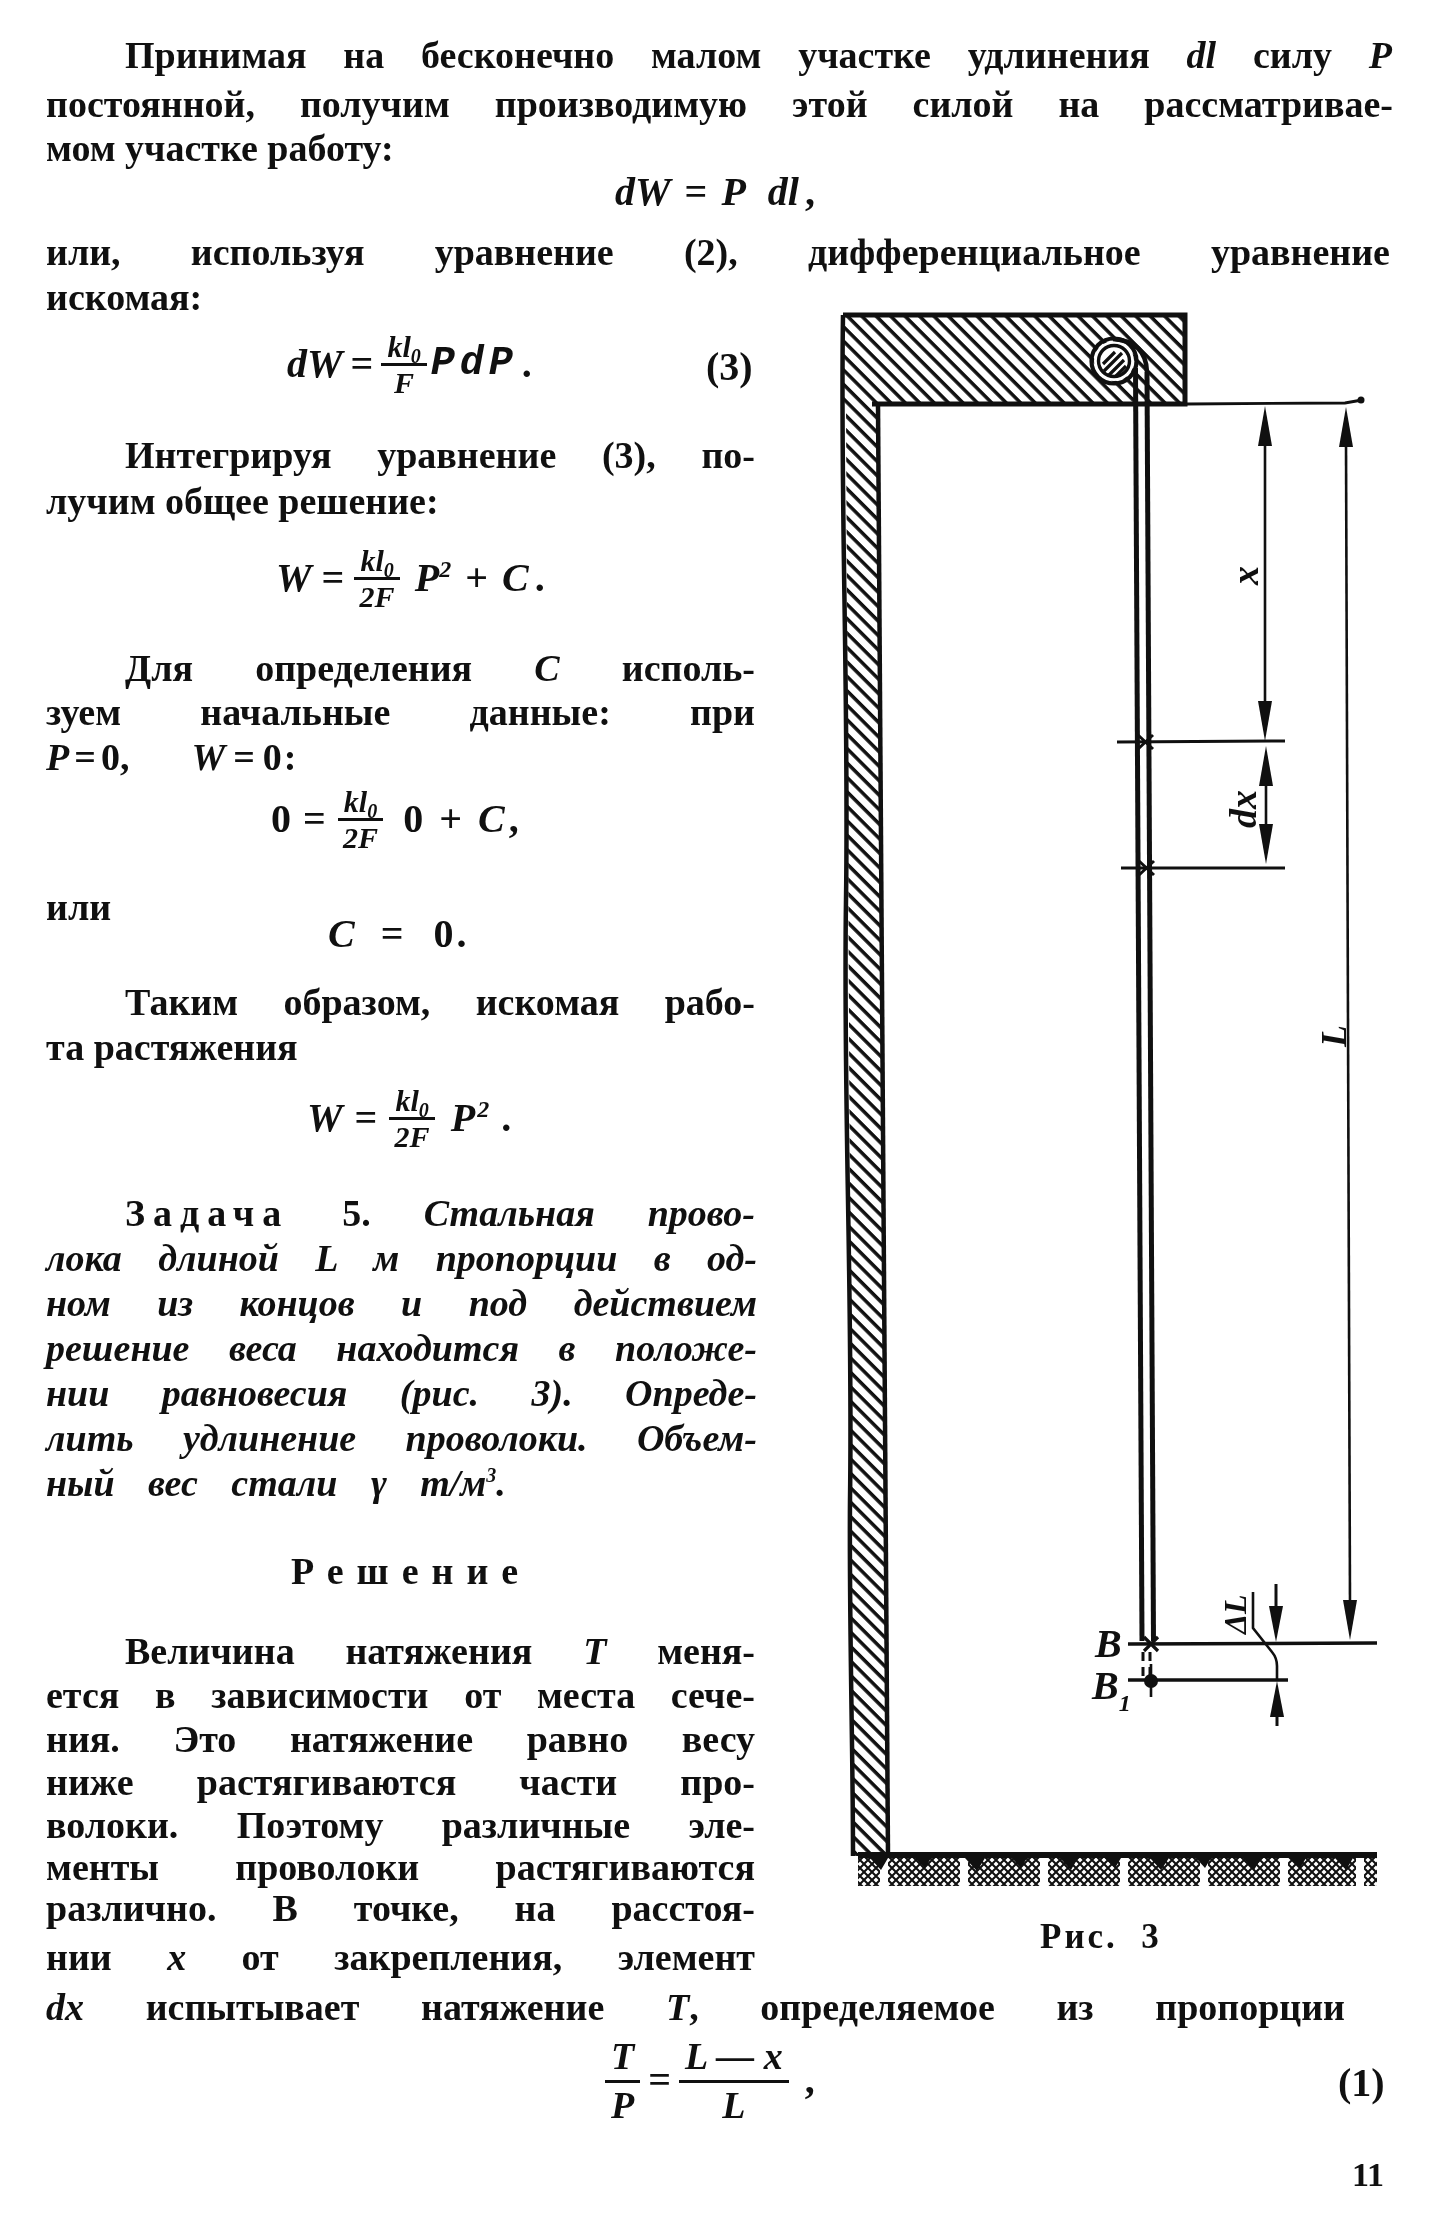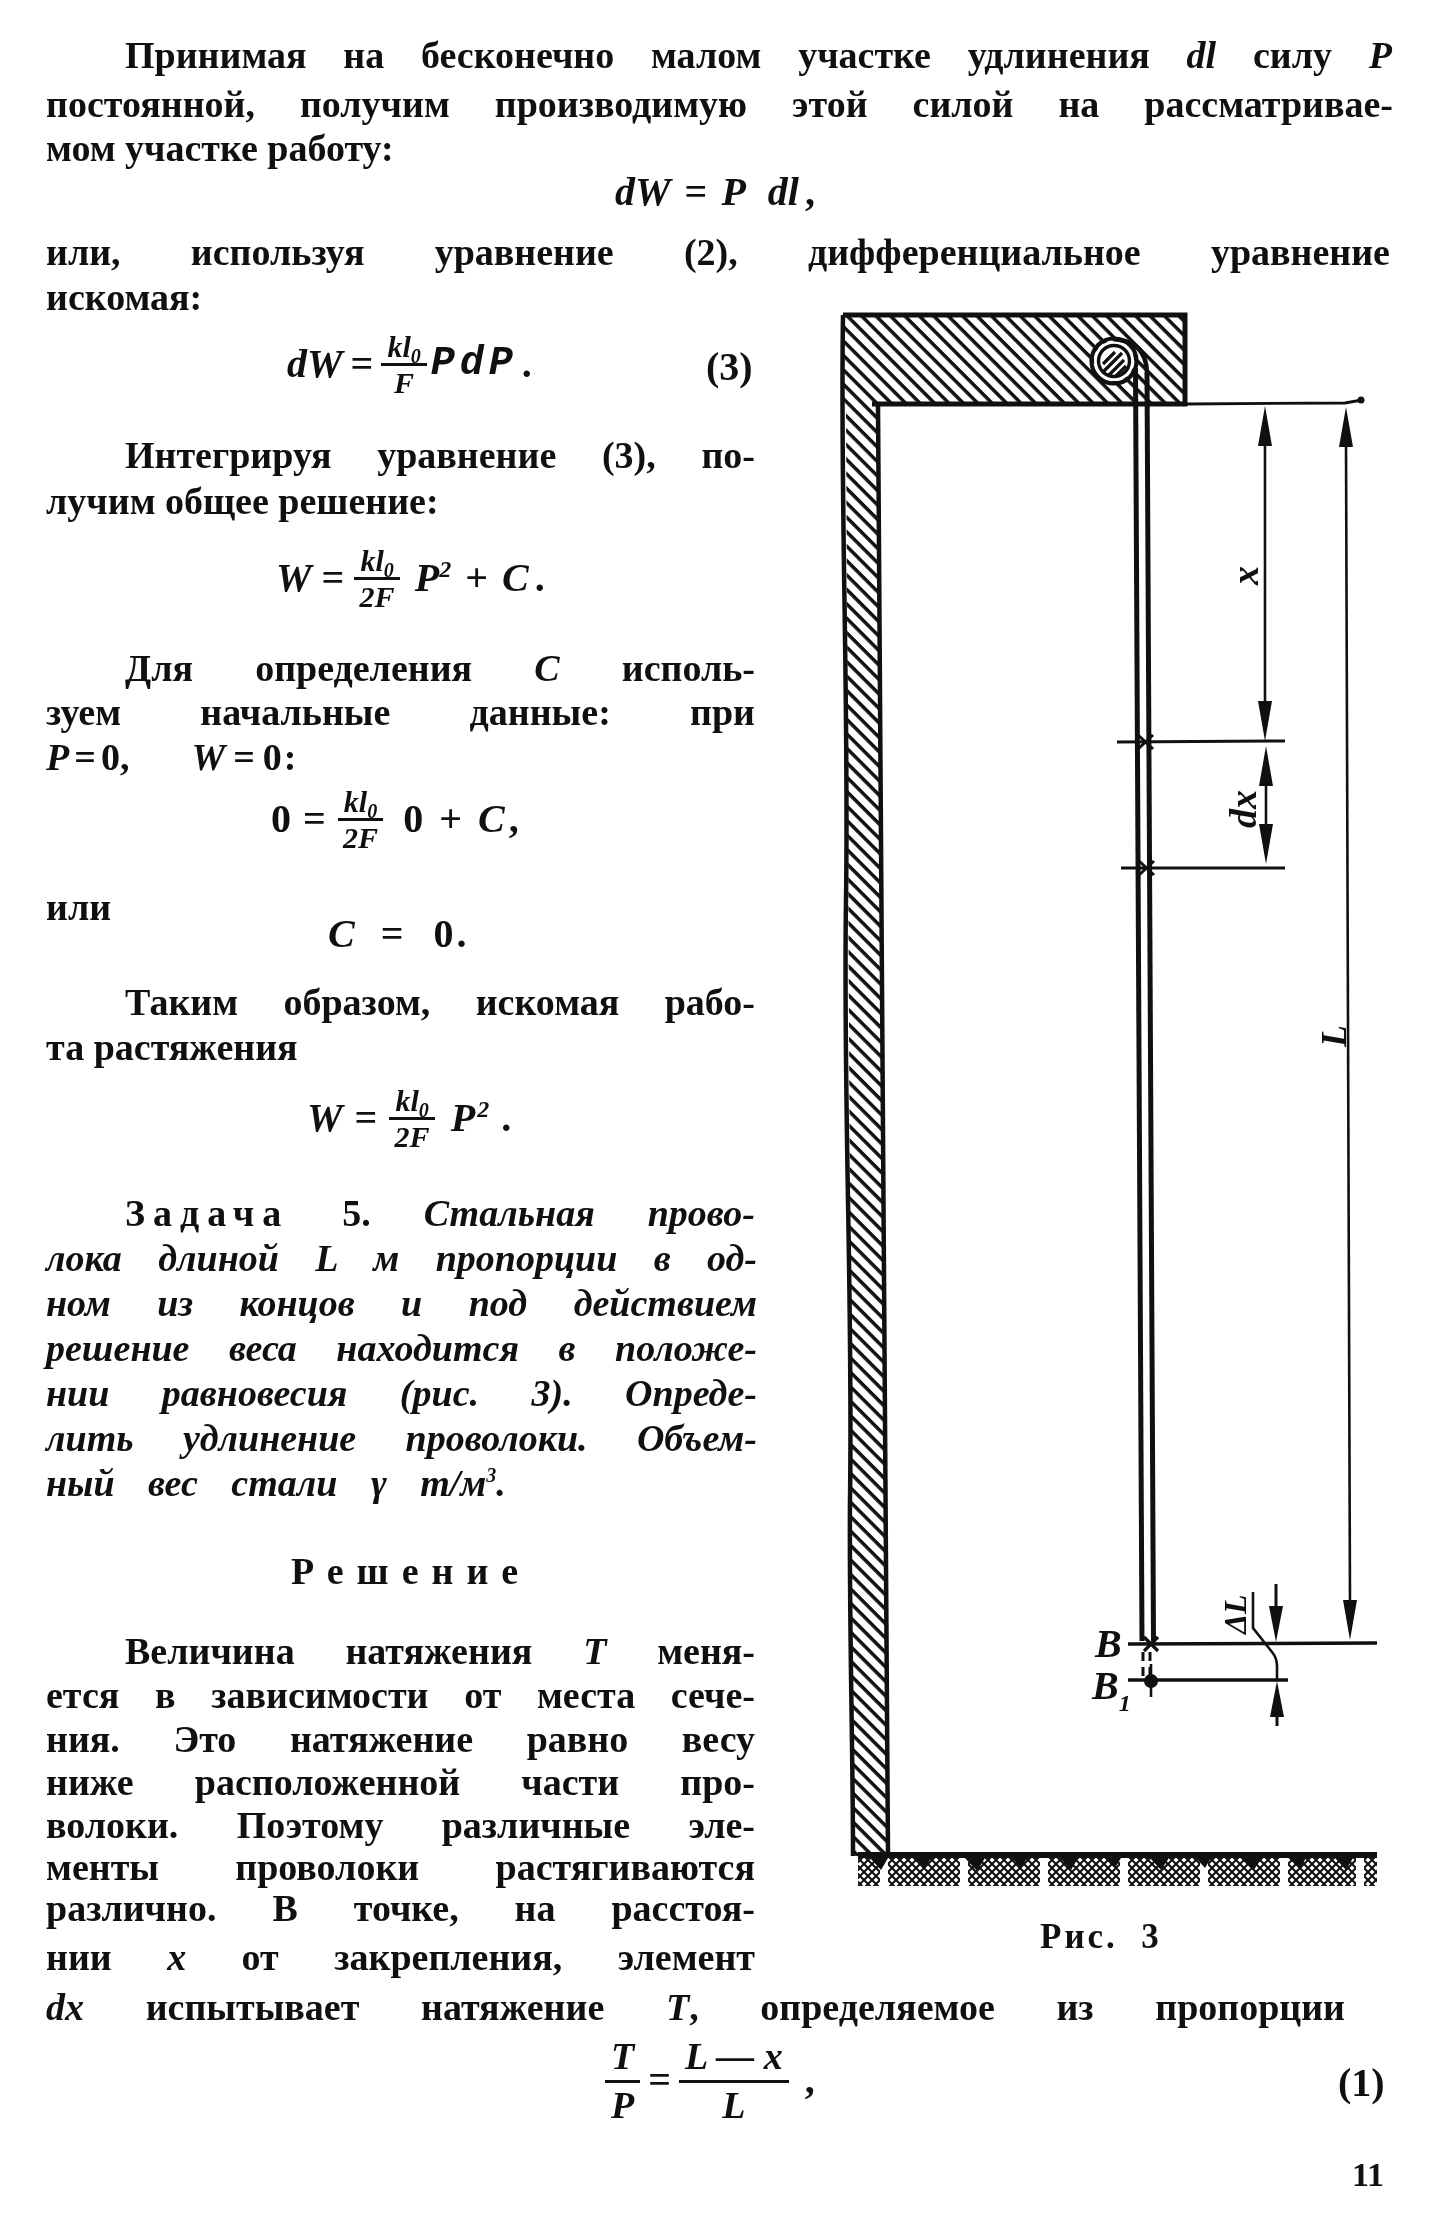--- a/index.html
+++ b/index.html
@@ -126,21 +126,21 @@
 <div class="ln it" style="left:46px;top:1464px;word-spacing:24px;">ный вес стали γ т/м<sup class="s2" style="font-size:20px;">3</sup>.</div>
 
 <div class="ln" style="left:291px;top:1552px;letter-spacing:13px;">Решение</div>
 
 <div class="ln j" style="left:125px;top:1632px;width:630px">Величина натяжения <span class="it">Т</span> меня-</div>
 
 <div class="ln j" style="left:46px;top:1676px;width:709px">ется в зависимости от места сече-</div>
 
 <div class="ln j" style="left:46px;top:1720px;width:709px">ния. Это натяжение равно весу</div>
 
-<div class="ln j" style="left:46px;top:1763px;width:709px">ниже расположенной части про-</div>
+<div class="ln j" style="left:46px;top:1763px;width:709px">ниже растягиваются части про-</div>
 
 <div class="ln j" style="left:46px;top:1806px;width:709px">волоки. Поэтому различные эле-</div>
 
 <div class="ln j" style="left:46px;top:1848px;width:709px">менты проволоки растягиваются</div>
 
 <div class="ln j" style="left:46px;top:1889px;width:709px">различно. В точке, на расстоя-</div>
 
 <div class="ln j" style="left:46px;top:1938px;width:709px">нии <span class="it">х</span> от закрепления, элемент</div>
 
 <div class="ln j" style="left:46px;top:1988px;width:1299px"><span class="it">dx</span> испытывает натяжение <span class="it">Т</span>, определяемое из пропорции</div>

